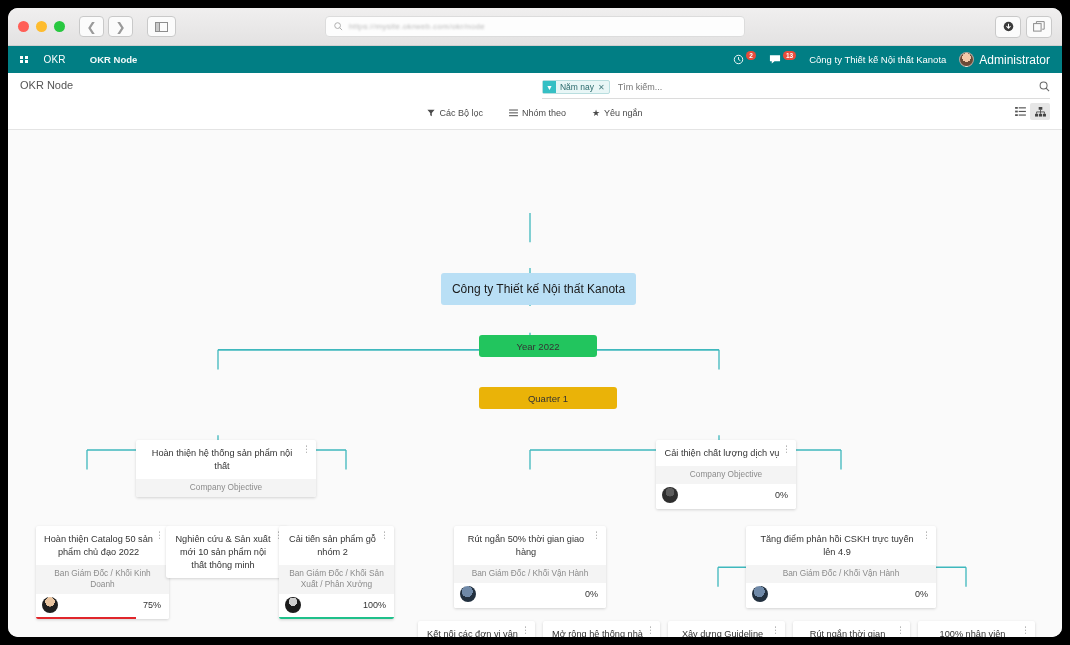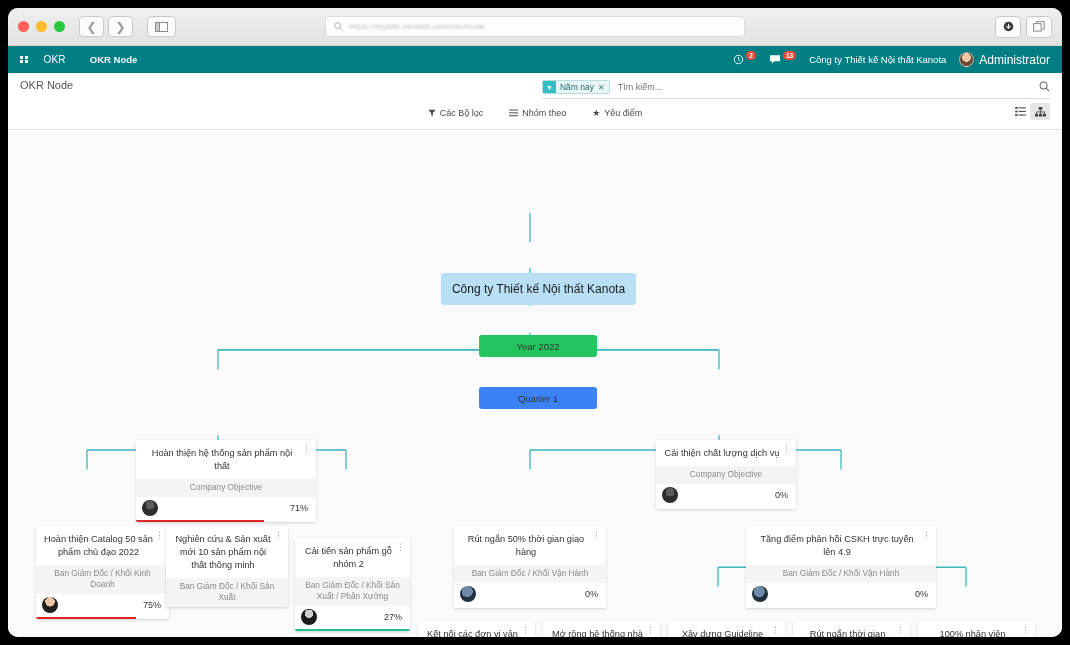--- a/index.html
+++ b/index.html
@@ -191,22 +191,22 @@
     width: 195px; height: 32px;
     left: 433px; top: 143px;
   }
   .node-year {
     background: #22c55e;
     width: 118px; height: 22px;
     left: 471px; top: 205px;
     font-size: 9.5px;
   }
   .node-quarter {
-    background: #3b82f6;
-    width: 118px; height: 22px;
+    background: #eab308;
+    width: 138px; height: 22px;
     left: 471px; top: 257px;
     font-size: 9.5px;
   }
   
   .card {
     position: absolute;
     background: #fff;
     border-radius: 2px;
     box-shadow: 0 1px 3px rgba(0,0,0,.16);
     overflow: hidden;
@@ -366,21 +366,21 @@
       <span class="ctl-btn">
         <svg width="9" height="8" viewBox="0 0 10 9">
           <rect x="0" y="0.6" width="10" height="1.1" fill="#4a4a4a"></rect>
           <rect x="0" y="3.8" width="10" height="1.1" fill="#4a4a4a"></rect>
           <rect x="0" y="7" width="10" height="1.1" fill="#4a4a4a"></rect>
         </svg>
         <span>Nhóm theo</span>
       </span>
       <span class="ctl-btn">
         <span style="font-size:9px;color:#4a4a4a;">★</span>
-        <span>Yêu điểm</span>
+        <span>Yêu ngắn</span>
       </span>
       <span class="viewtoggle">
         <span class="vbtn">
           <svg width="11" height="9" viewBox="0 0 12 10">
             <rect x="0" y="0" width="3" height="2" fill="#555"></rect>
               <rect x="4" y="0.3" width="8" height="1.3" fill="#555"></rect>
             <rect x="0" y="4" width="3" height="2" fill="#555"></rect>
               <rect x="4" y="4.3" width="8" height="1.3" fill="#555"></rect>
             <rect x="0" y="8" width="3" height="2" fill="#555"></rect>
               <rect x="4" y="8.3" width="8" height="1.3" fill="#555"></rect>
@@ -429,27 +429,20 @@
     <div class="node node-quarter">
       <span>Quarter 1</span>
     </div>
 
     <div class="card" style="left:128px; top:310px; width:180px;">
       <div class="card-title">
         <span>Hoàn thiện hệ thống sản phẩm nội thất</span>
         <span class="card-kebab">⋮</span>
       </div>
       <div class="card-sub">Company Objective</div>
-      <div class="card-foot">
-        <span class="av" style="background:radial-gradient(circle at 50% 32%, #5c5c5c 0 32%, #2e2e2e 33% 100%);"></span>
-        <span class="pct">71%</span>
-        <span class="bar">
-            <i style="width:71%"></i>
-          </span>
-      </div>
     </div>
 
     <div class="card" style="left:648px; top:310px; width:140px;">
       <div class="card-title">
         <span>Cải thiện chất lượng dịch vụ</span>
         <span class="card-kebab">⋮</span>
       </div>
       <div class="card-sub">Company Objective</div>
       <div class="card-foot">
         <span class="av" style="background:radial-gradient(circle at 50% 32%, #5c5c5c 0 32%, #2e2e2e 33% 100%);"></span>
@@ -473,32 +466,31 @@
             <i style="width:75%"></i>
           </span>
       </div>
     </div>
 
     <div class="card" style="left:158px; top:396px; width:122px;">
       <div class="card-title">
         <span>Nghiên cứu &amp; Sản xuất mới 10 sản phẩm nội thất thông minh</span>
         <span class="card-kebab">⋮</span>
       </div>
-      <div class="card-sub">Ban Giám Đốc / Khối Sản Xuất</div>
-    </div>
-
-    <div class="card" style="left:287px; top:396px; width:115px;margin-top:12px;">
+    </div>
+
+    <div class="card" style="left:271px; top:396px; width:115px;">
       <div class="card-title">
         <span>Cải tiến sản phẩm gỗ nhóm 2</span>
         <span class="card-kebab">⋮</span>
       </div>
       <div class="card-sub">Ban Giám Đốc / Khối Sản Xuất / Phân Xưởng</div>
       <div class="card-foot">
         <span class="av" style="background:radial-gradient(circle at 50% 30%, #cfcfcf 0 30%, #1b1b1b 31% 100%);"></span>
-        <span class="pct">27%</span>
+        <span class="pct">100%</span>
         <span class="bar done">
             <i style="width:100%"></i>
           </span>
       </div>
     </div>
 
     <div class="card" style="left:446px; top:396px; width:152px;">
       <div class="card-title">
         <span>Rút ngắn 50% thời gian giao hàng</span>
         <span class="card-kebab">⋮</span>

